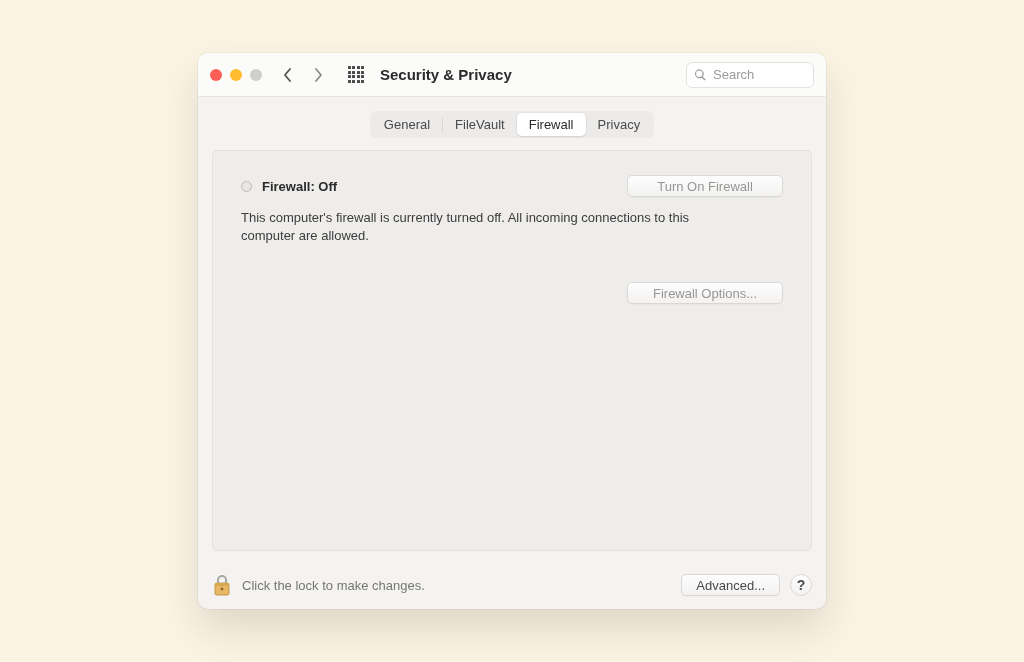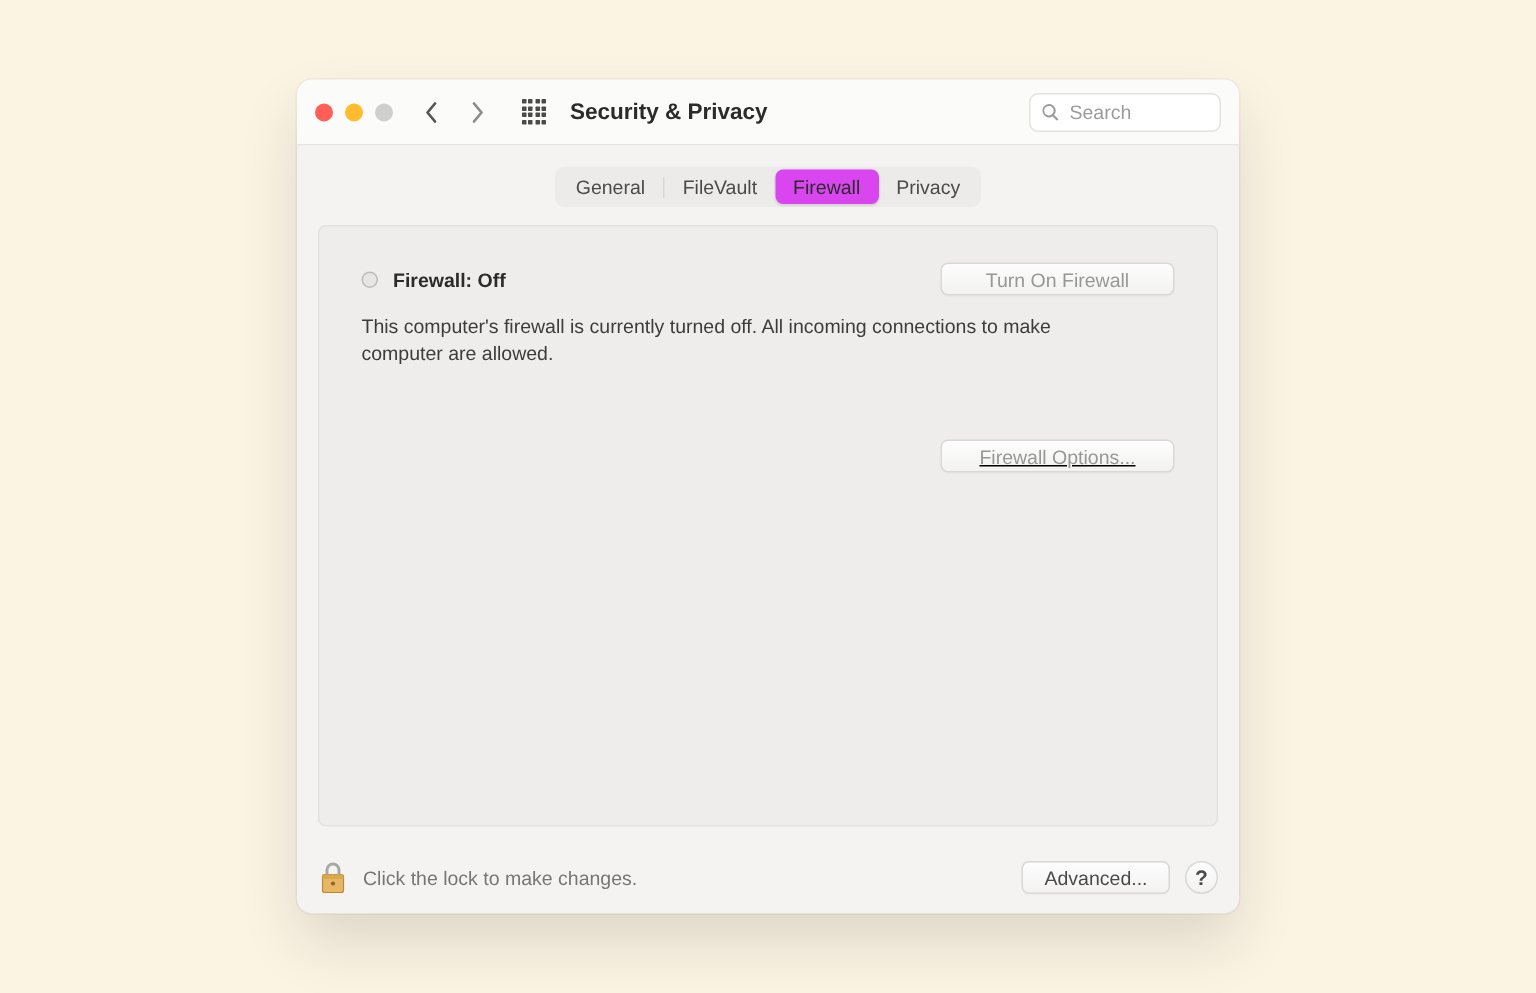--- a/index.html
+++ b/index.html
@@ -126,21 +126,21 @@
   }
   .tab {
     padding: 4px 12px;
     font-size: 13px;
     color: #4a4a4a;
     border-radius: 5px;
     cursor: default;
     position: relative;
   }
   .tab.active {
-    background: #d946ef;
+    background: #ffffff;
     box-shadow: 0 0 0 1px rgba(0,0,0,0.03), 0 1px 2px rgba(0,0,0,0.08);
     color: #2b2b2b;
   }
   .tab-sep {
     width: 1px;
     height: 14px;
     background: #d8d7d5;
     align-self: center;
   }
 
@@ -193,22 +193,21 @@
   }
   .desc {
     font-size: 13px;
     color: #3c3c3c;
     line-height: 1.4;
     max-width: 460px;
   }
   .row-options {
     display: flex;
     justify-content: flex-end;
-    margin-top: 48px;
-    text-decoration: underline;
+    margin-top: 37px;
   }
 
   
   .footer {
     height: 48px;
     display: flex;
     align-items: center;
     padding: 0 14px;
     gap: 10px;
   }
@@ -299,21 +298,21 @@
   </div>
 
   <div class="panel">
     <div class="row-1">
       <div class="status-wrap">
         <div class="status-dot"></div>
         <div class="status-text">Firewall: Off</div>
       </div>
       <div class="mac-btn">Turn On Firewall</div>
     </div>
-    <div class="desc">This computer's firewall is currently turned off. All incoming connections to make computer are allowed.</div>
+    <div class="desc">This computer's firewall is currently turned off. All incoming connections to this computer are allowed.</div>
     <div class="row-options">
       <div class="mac-btn">Firewall Options...</div>
     </div>
   </div>
 
   <div class="footer">
     <svg class="lock-icon" viewBox="0 0 20 24">
       <rect x="3" y="10" width="14" height="12" rx="1.5" fill="#e7b765" stroke="#b88a33" stroke-width="0.8"></rect>
       <rect x="3" y="10" width="14" height="3" fill="#d9a84f"></rect>
       <path d="M6 10 V7 a4 4 0 0 1 8 0 V10" fill="none" stroke="#a8a8a7" stroke-width="2"></path>

